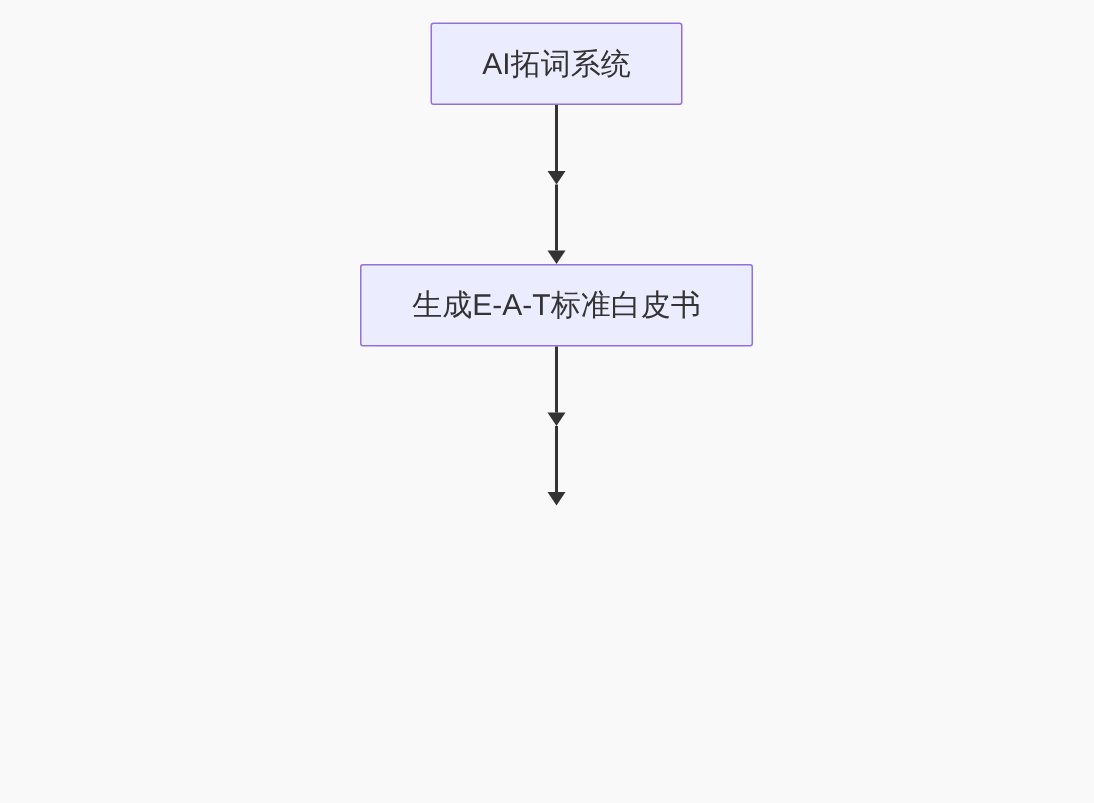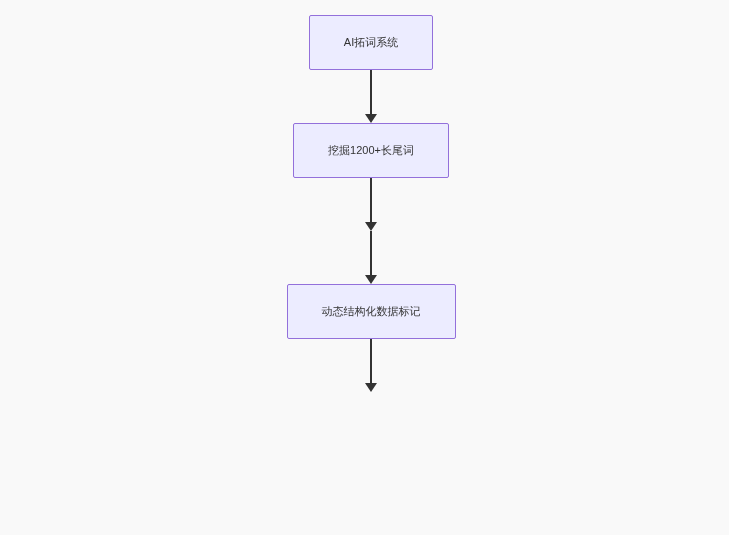--- a/index.html
+++ b/index.html
@@ -36,21 +36,21 @@
     background: var(--node-fill);
     border: 1px solid var(--node-border);
     border-radius: 2px;
     display: flex;
     align-items: center;
     justify-content: center;
     padding: 8px 34px;
   }
   .node-label {
     color: var(--text-color);
-    font-size: 11px;
+    font-size: 20px;
     line-height: 1.2;
     white-space: nowrap;
     text-align: right;
   }
   .arrow {
     height: 53px;
     display: flex;
     flex-direction: column;
     align-items: center;
   }
@@ -75,39 +75,36 @@
 
     <div class="node">
       <span class="node-label">AI拓词系统</span>
     </div>
 
     <div class="arrow">
       <div class="arrow-line"></div>
       <div class="arrow-head"></div>
     </div>
 
+
+    <div class="arrow">
+      <div class="arrow-line"></div>
+      <div class="arrow-head"></div>
+    </div>
+
     <div class="node">
-      <span class="node-label">挖掘1200+长尾词</span>
+      <span class="node-label">生成E-A-T标准白皮书</span>
     </div>
 
     <div class="arrow">
       <div class="arrow-line"></div>
       <div class="arrow-head"></div>
     </div>
 
 
     <div class="arrow">
       <div class="arrow-line"></div>
       <div class="arrow-head"></div>
     </div>
 
-    <div class="node">
-      <span class="node-label">动态结构化数据标记</span>
-    </div>
-
-    <div class="arrow">
-      <div class="arrow-line"></div>
-      <div class="arrow-head"></div>
-    </div>
-
 
   </div>
 </div>
 
 </body></html>

